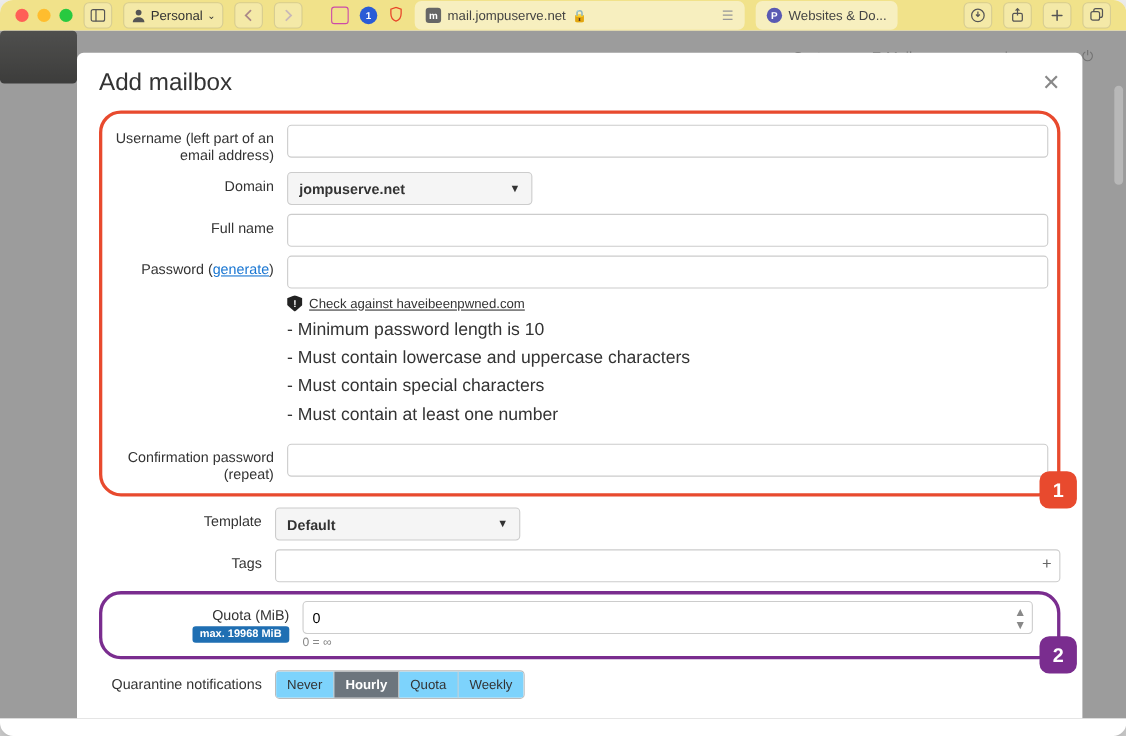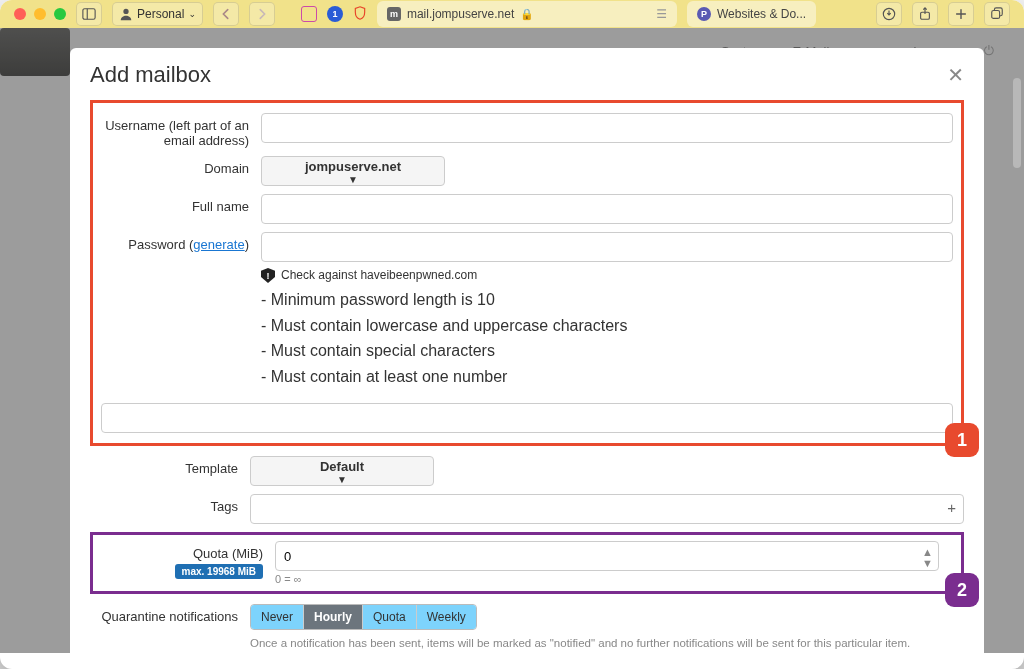--- a/index.html
+++ b/index.html
@@ -105,21 +105,21 @@
 .modal-title { font-size:22px; font-weight:400; color:#333; }
 .close-x { font-size:20px; color:#888; cursor:pointer; }
 .modal-body {
   padding:4px 20px 20px;
   overflow-y:auto;
   height:calc(100% - 50px);
 }
 
 .callout {
   border:3px solid;
-  border-radius:0;
+  border-radius:20px;
   padding:10px 8px;
   position:relative;
   margin-bottom:10px;
 }
 .callout-1 { border-color:#e84a2e; }
 .callout-2 { border-color:#7a2d8f; padding:6px 22px; }
 .badge {
   position:absolute;
   right:-18px;
   width:34px; height:34px;
@@ -144,31 +144,30 @@
 input[type=text], input[type=password], input[type=number], .select, .taginput {
   width:100%;
   height:30px;
   border:1px solid #ccc;
   border-radius:4px;
   padding:0 8px;
   font-size:13px;
   background:#fff;
 }
 .select {
-  width:184px;
+  width:223px;
   background:#f5f5f5;
-  display:flex; align-items:center; justify-content:flex-end;
+  display:flex; align-items:center; justify-content:space-between;
   padding:0 10px;
   font-weight:600;
-  flex-direction:column;
 }
 .select .caret { font-size:10px; }
 .link { color:#1976d2; text-decoration:underline; cursor:pointer; }
 
-.hint-row { display:flex; align-items:flex-start; gap:6px; margin:6px 0 4px; font-size:12px; }
+.hint-row { display:flex; align-items:flex-end; gap:6px; margin:6px 0 4px; font-size:12px;text-decoration:underline; }
 .shield{width:14px;height:15px;background:#222;clip-path:polygon(50% 0,100% 18%,100% 60%,50% 100%,0 60%,0 18%);position:relative;}
 .shield::after{content:"!";position:absolute;color:#fff;font-size:9px;font-weight:700;left:50%;top:50%;transform:translate(-50%,-55%);}
 .rules { font-size:16px; color:#333; line-height:1.6; margin-bottom:6px;}
 
 .mini-badge{
   display:inline-block; background:#1f6fb3; color:#fff;
   font-size:10px; font-weight:600; padding:2px 7px; border-radius:3px;
   margin-top:3px;
 }
 .sub-zero { font-size:11px; color:#888; margin-top:2px;}
@@ -322,20 +321,21 @@
               </div>
               <div class="rules">
                 <div>- Minimum password length is 10</div>
                 <div>- Must contain lowercase and uppercase characters</div>
                 <div>- Must contain special characters</div>
                 <div>- Must contain at least one number</div>
               </div>
             </div>
           </div>
           <div class="row" style="margin-bottom:0;">
+            <div class="label-col">Confirmation password (repeat)</div>
             <div class="field-col"><input type="password" style=""></div>
           </div>
           <div class="badge badge-1">1</div>
         </div>
 
         <div class="row">
           <div class="label-col">Template</div>
           <div class="field-col">
             <div class="select">
               <span>Default</span>
@@ -369,21 +369,20 @@
 
         <div class="row">
           <div class="label-col">Quarantine notifications</div>
           <div class="field-col">
             <div class="seg">
               <button>Never</button>
               <button class="active">Hourly</button>
               <button>Quota</button>
               <button>Weekly</button>
             </div>
-            <div class="helptext">Once a notification has been sent, items will be marked as "notified" and no further notifications will be sent for this particular item.</div>
           </div>
         </div>
 
       </div>
     </div>
 
     <div class="scrollbar">
       <div class="scrollbar-thumb"></div>
     </div>
   </div>

